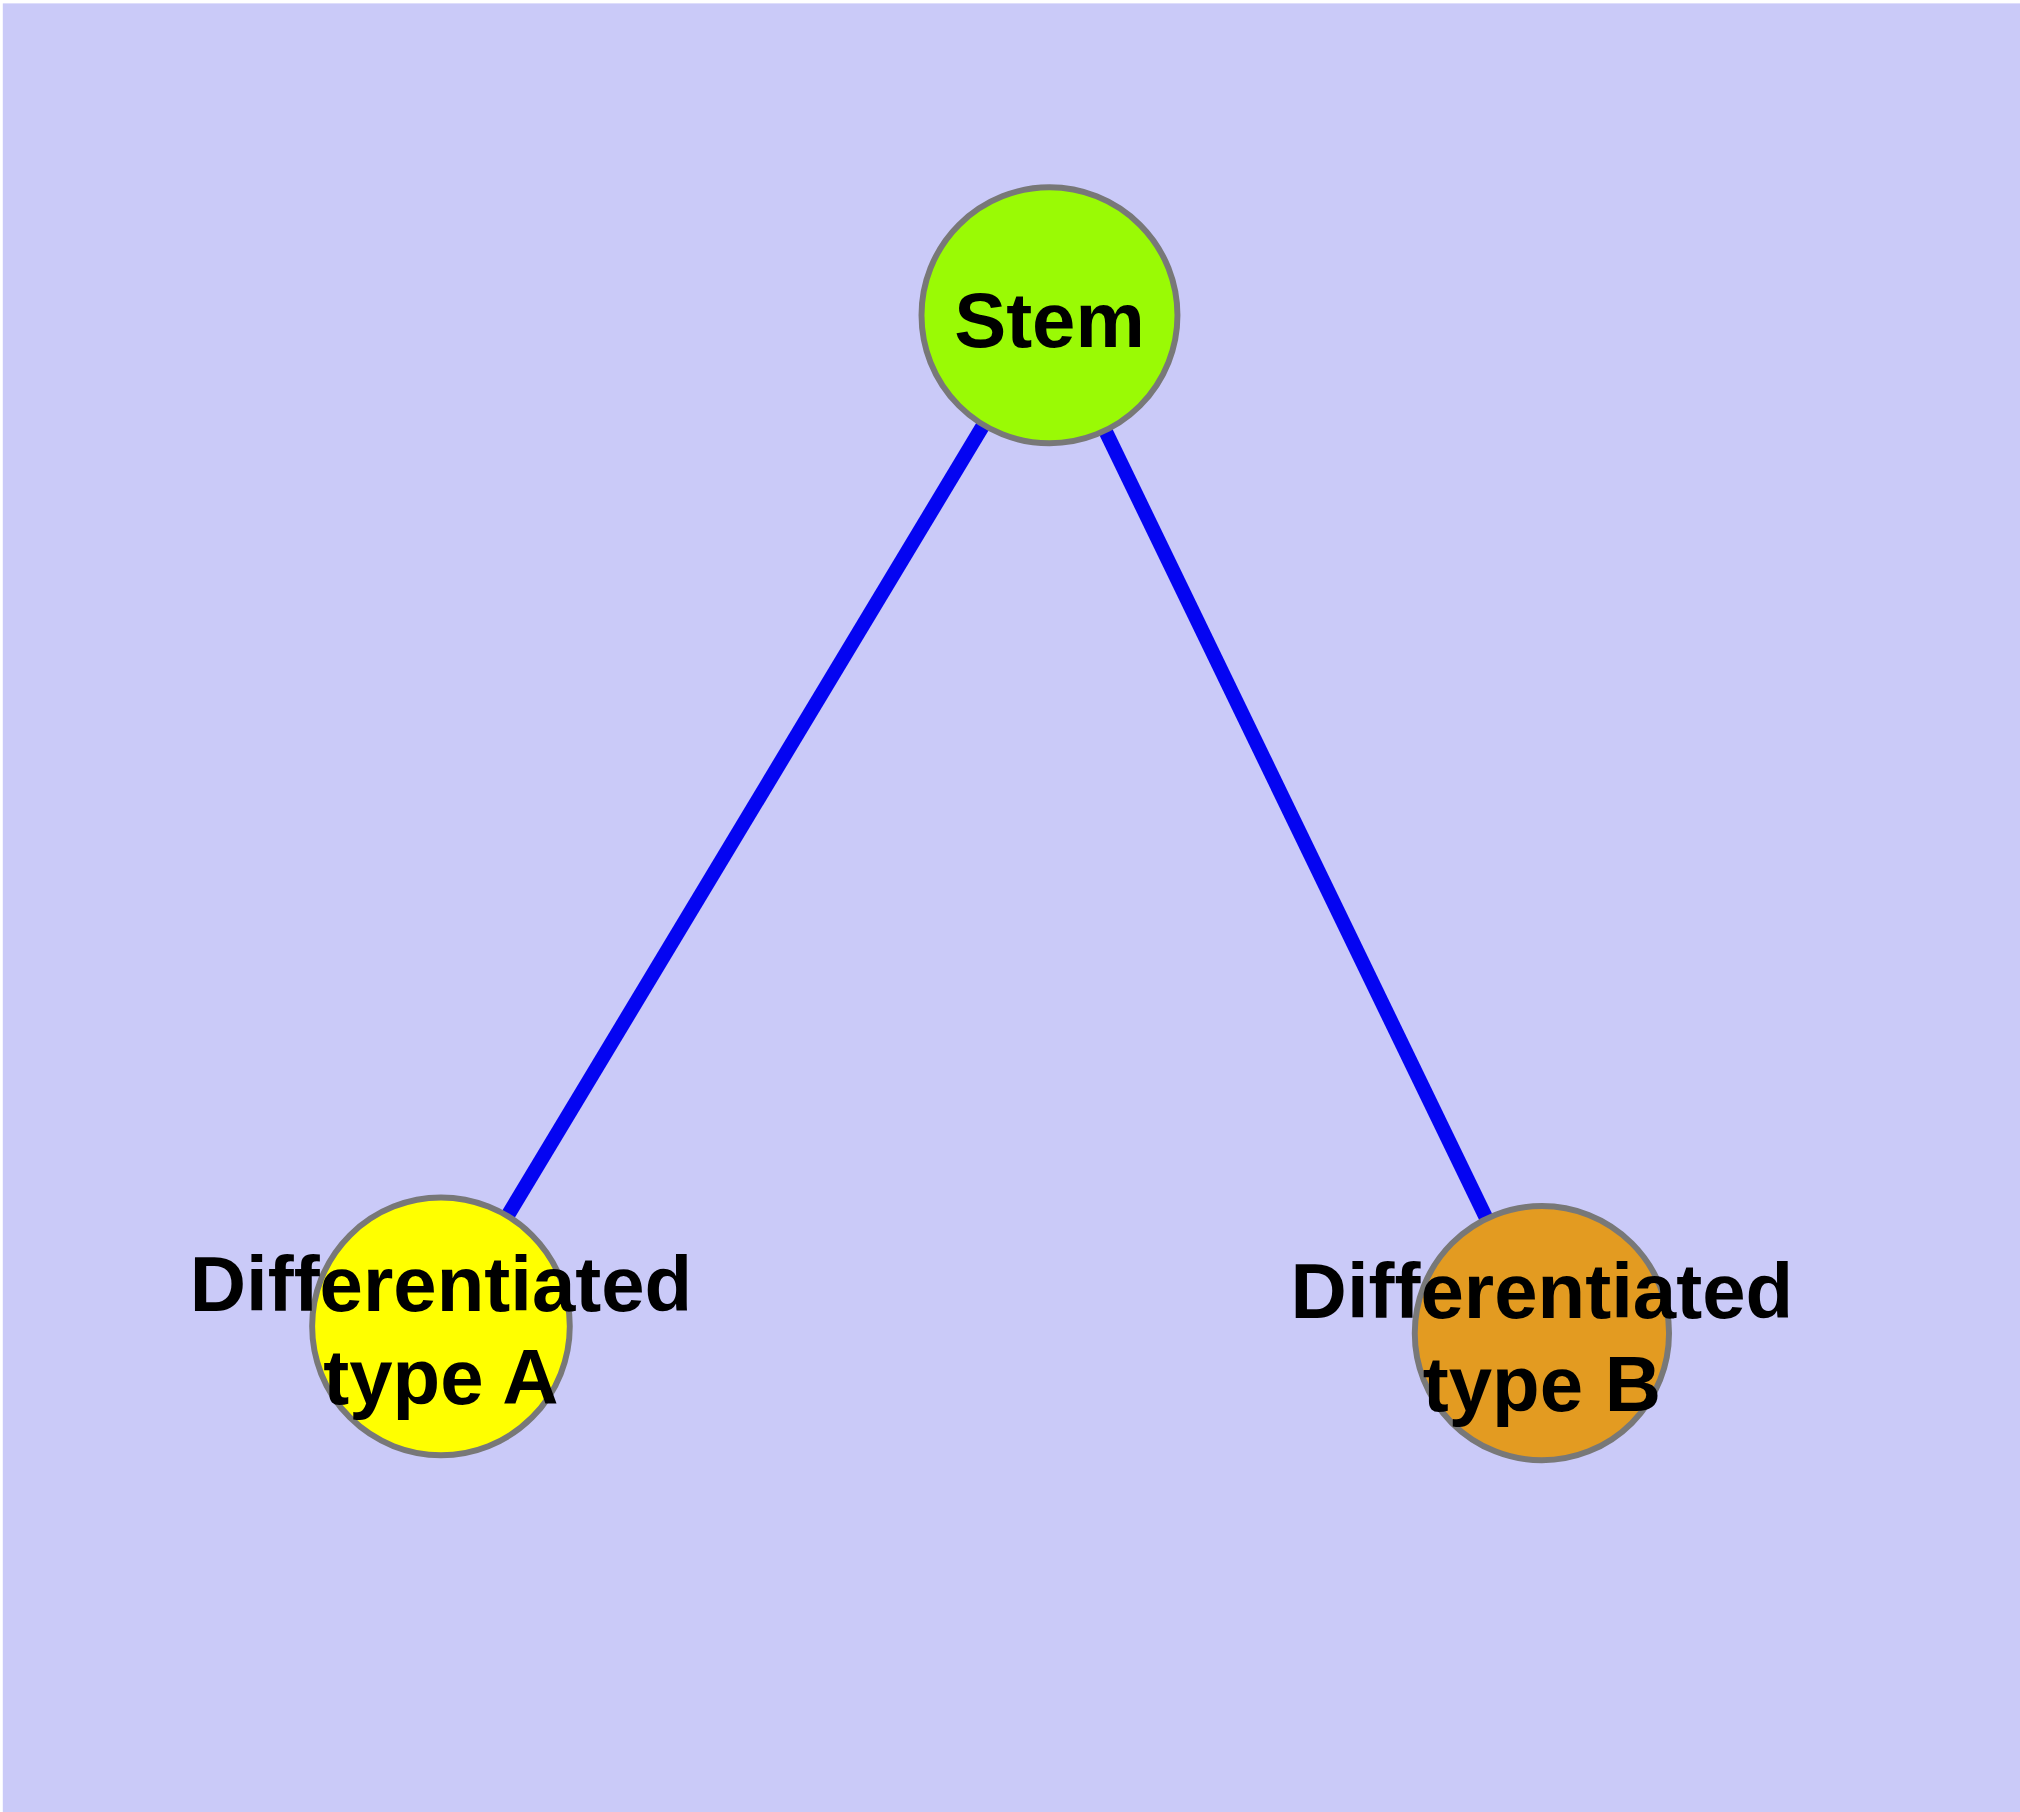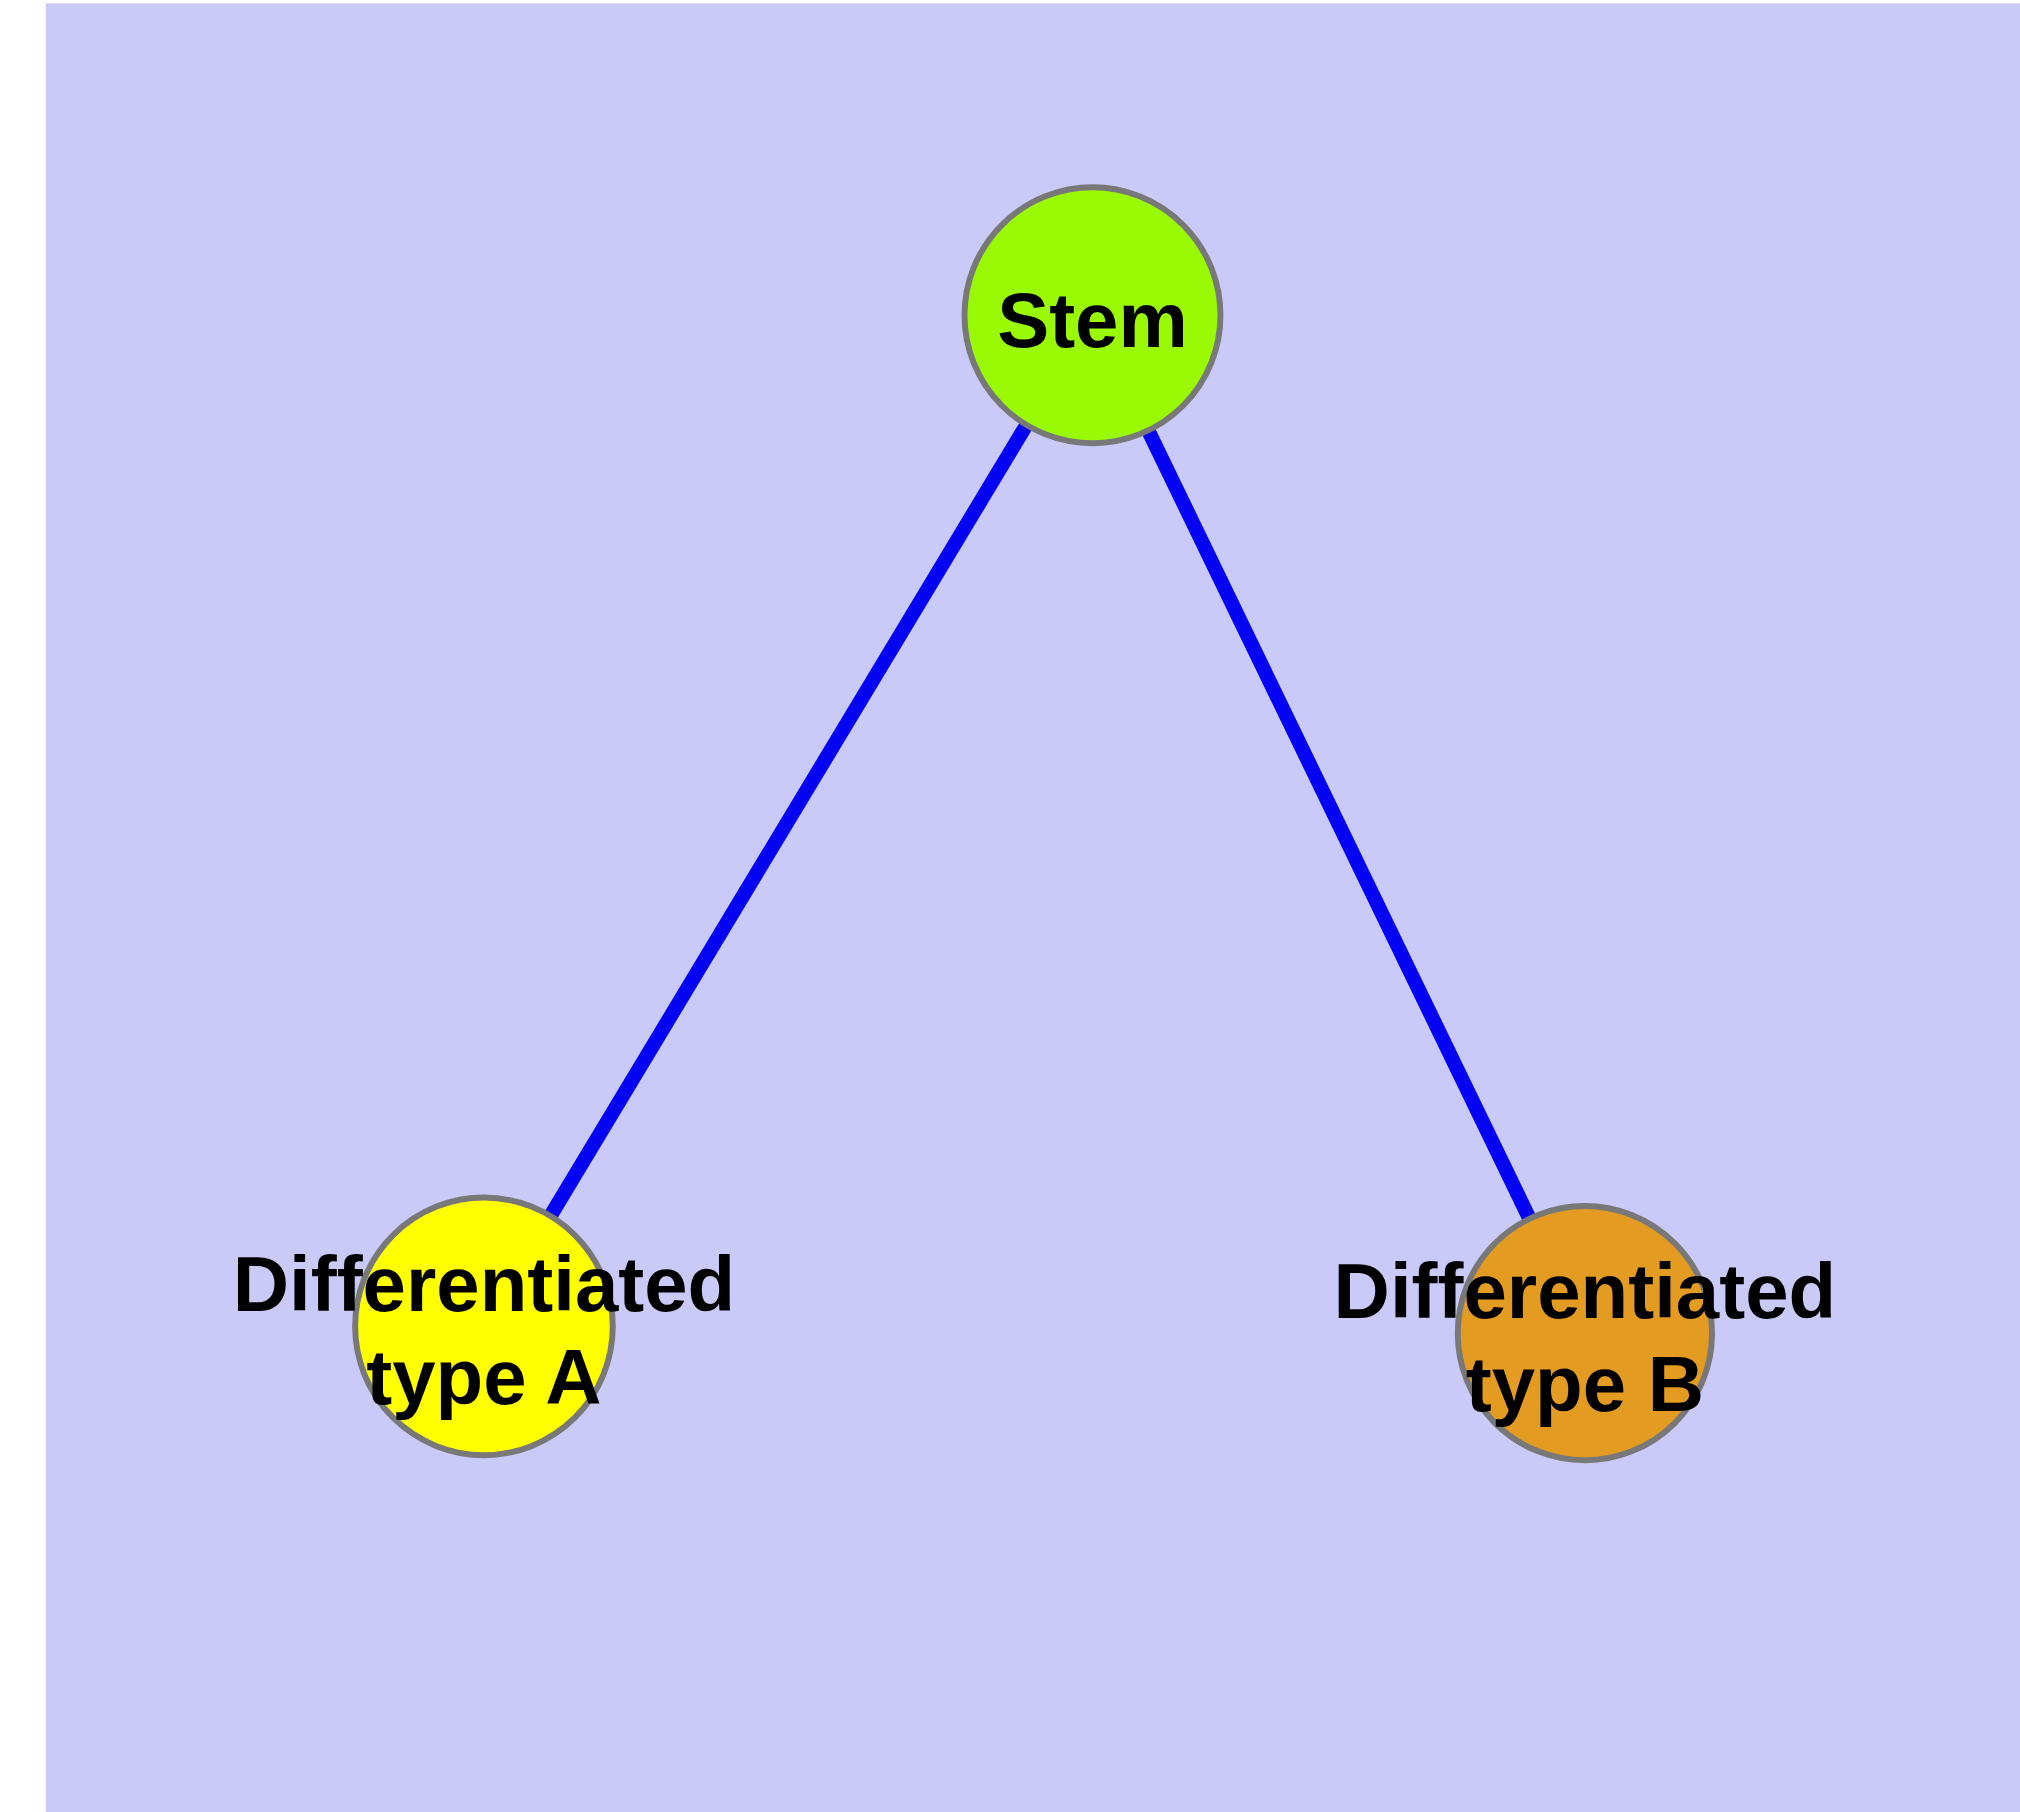--- a/index.html
+++ b/index.html
@@ -7,21 +7,20 @@
     padding: 0;
     width: 2021px;
     height: 1812px;
     background: #ffffff;
     overflow: hidden;
   }
   .stage {
     position: relative;
     width: 1635px;
     height: 1812px;
-    margin-left: 43px;
   }
   svg.graph {
     position: absolute;
     left: 0;
     top: 0;
     display: block;
   }
   .node-label {
     font-family: "Liberation Sans", sans-serif;
     font-weight: bold;

